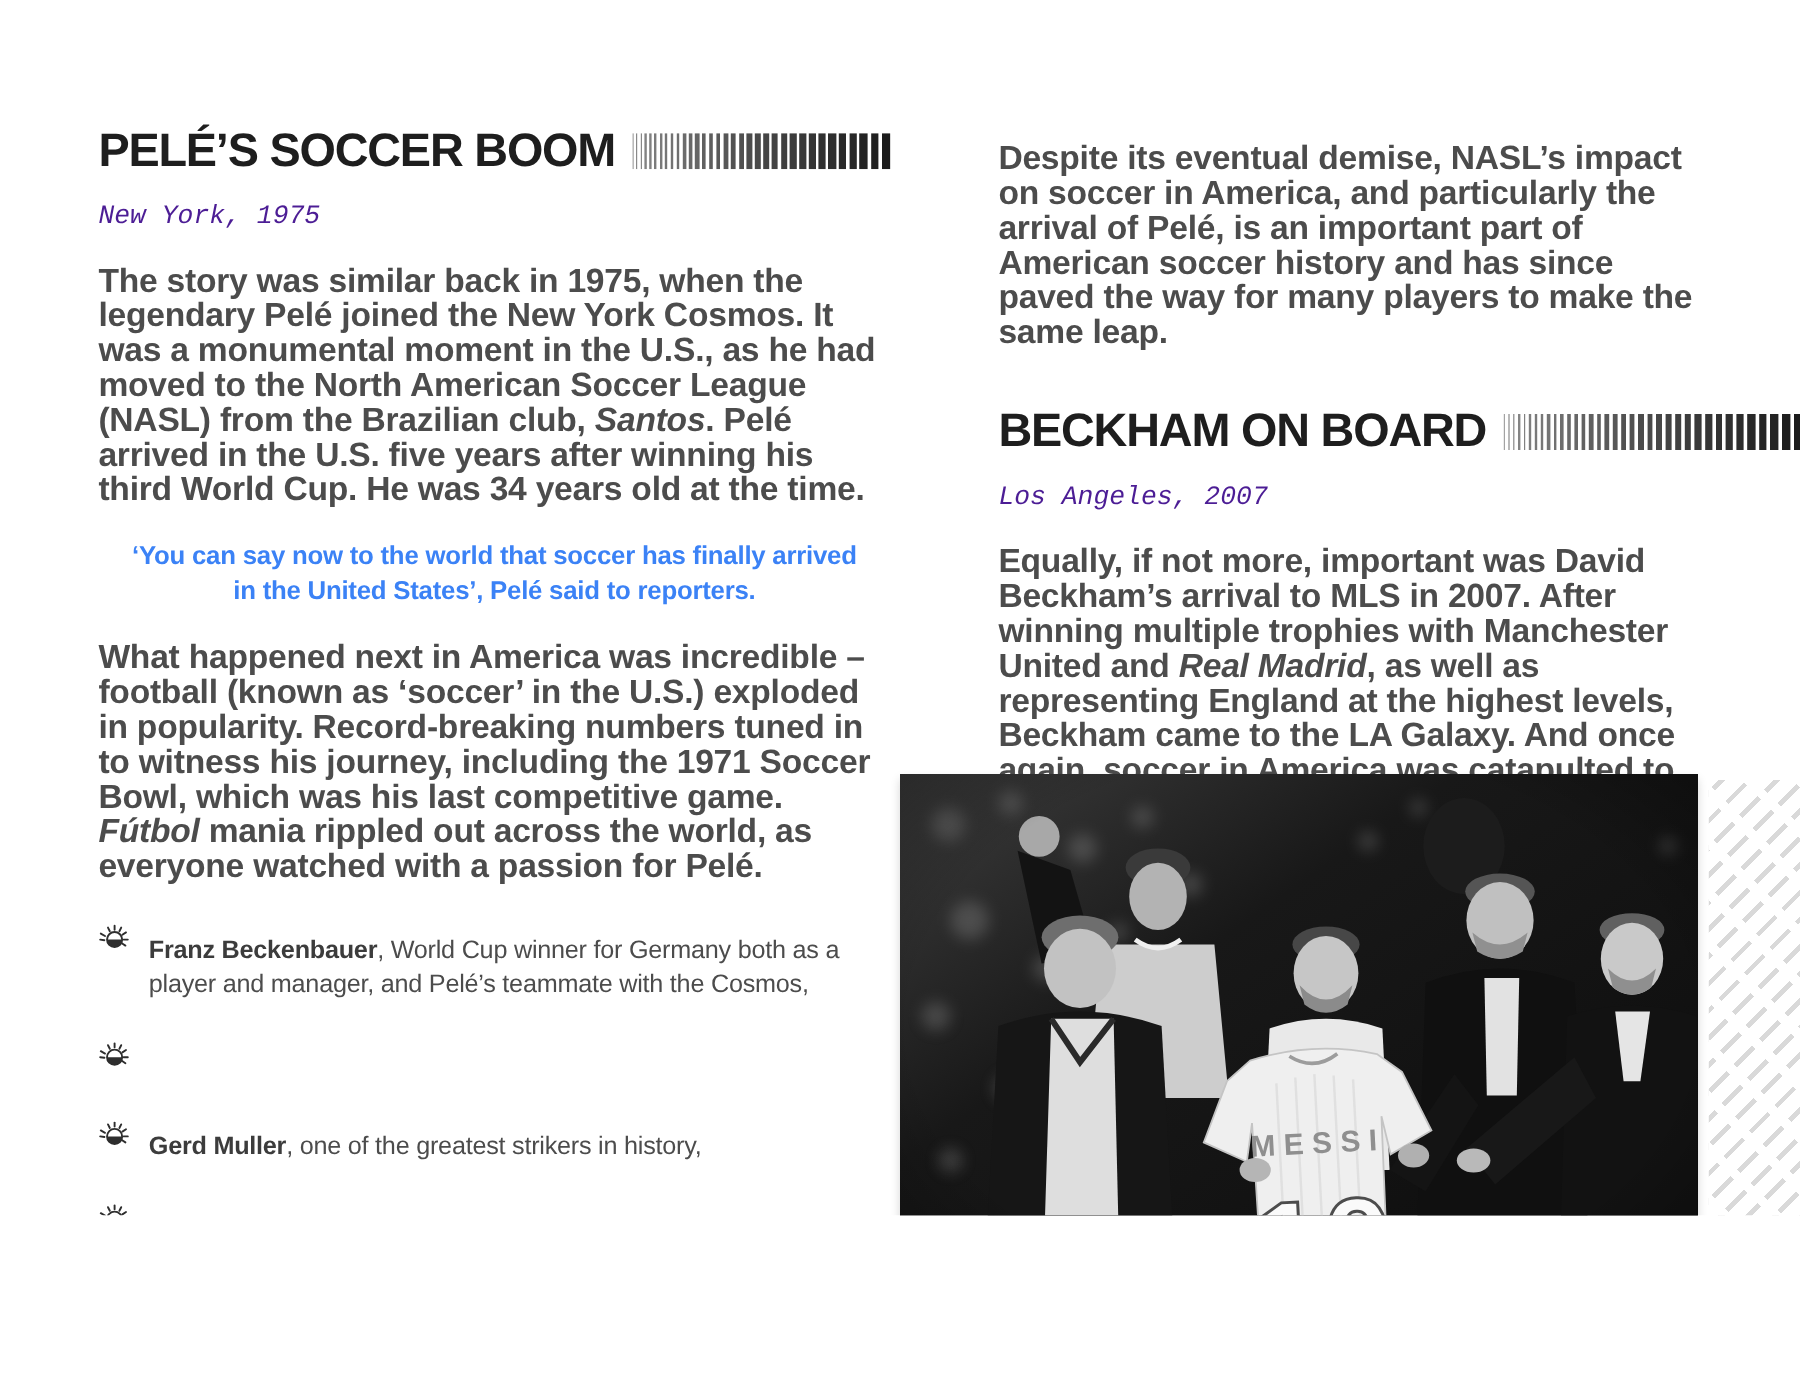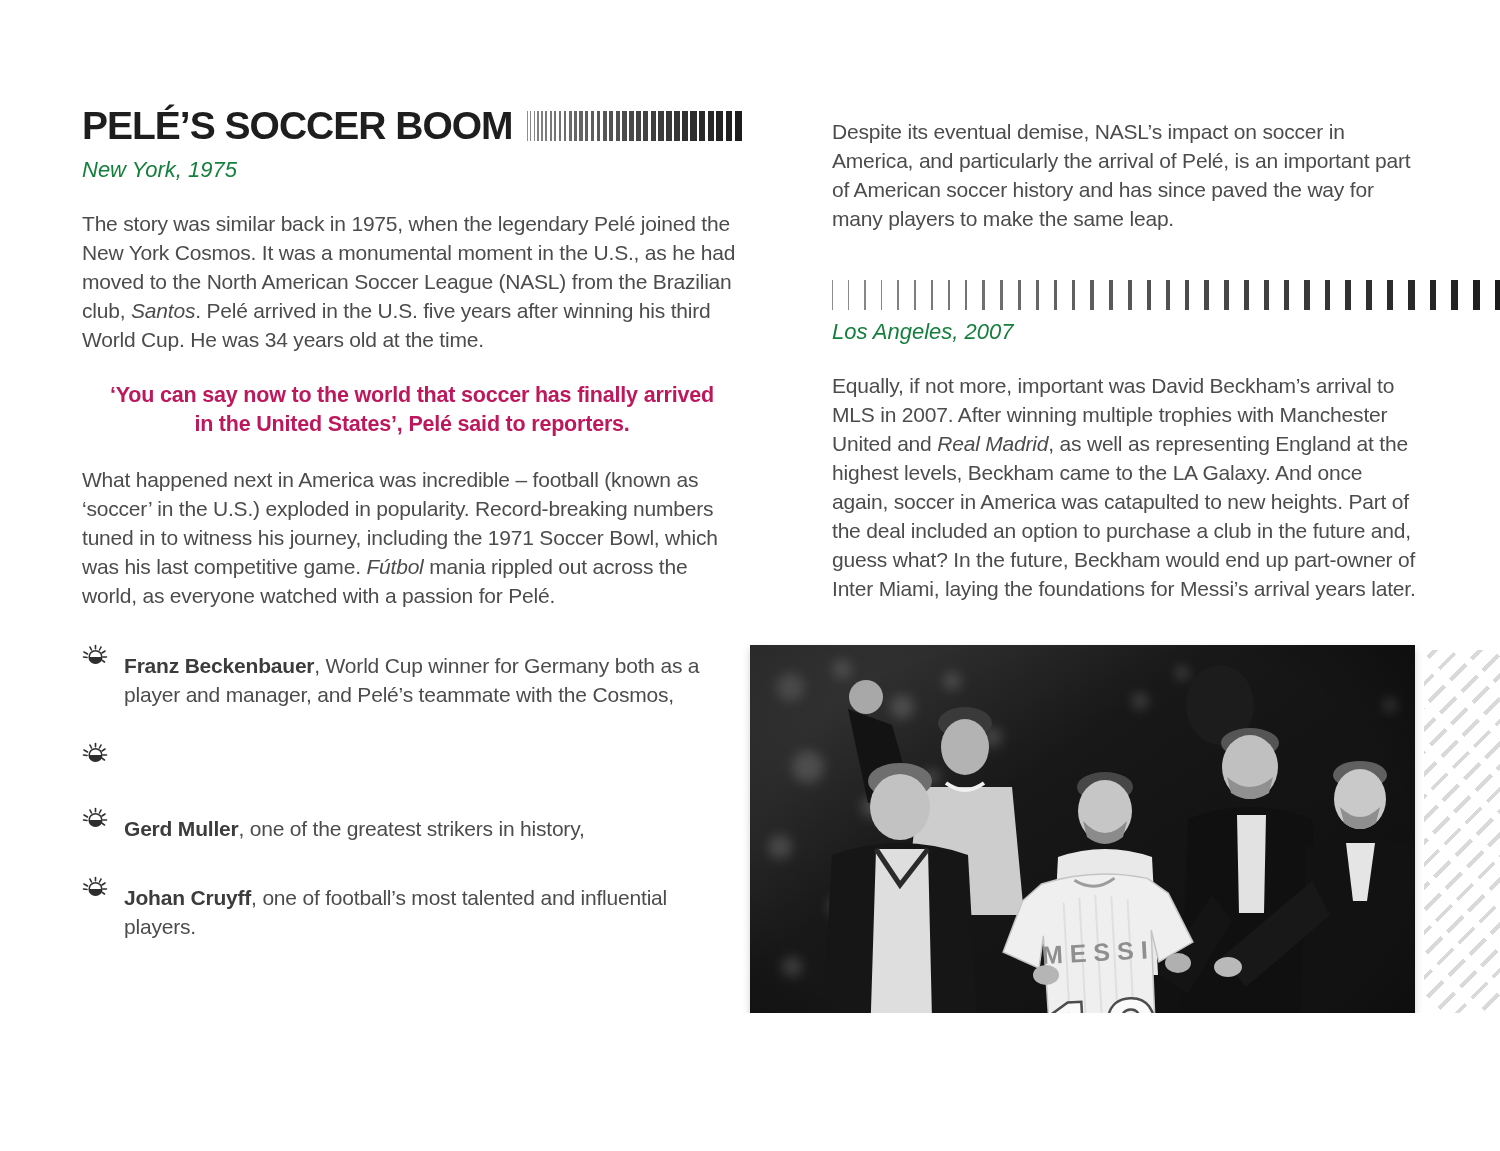--- a/index.html
+++ b/index.html
@@ -15,24 +15,24 @@
 
   .heading-row{display:flex; align-items:center; gap:14px;}
   h1{
     margin:0; font-size:39px; line-height:44px; font-weight:bold;
     letter-spacing:-1px; color:#1e1e1e; white-space:nowrap;
   }
   .barcode{flex:1; display:flex; height:30px; align-items:stretch; justify-content:space-between; overflow:hidden;}
   .barcode span{background:#1c1c1c; flex:0 0 auto;}
   .col.right .heading-row{margin-right:-86px;} 
 
-  .subtitle{font-style:italic; font-size:22px; color:#15803d; margin-top:9px;}
-  p.body{font-size:21px; line-height:29px; margin:26px 0 0 0; letter-spacing:-0.2px;}
+  .subtitle{font-style:italic; font-size:22px; color:#4c1d95; margin-top:20px;font-family:Liberation Mono, monospace;}
+  p.body{font-size:28px; line-height:29px; margin:26px 0 0 0; letter-spacing:-0.2px;font-weight:bold;}
   p.quote{
-    font-size:21.5px; line-height:29px; font-weight:bold; color:#be185d;
+    font-size:21.5px; line-height:29px; font-weight:bold; color:#3b82f6;
     text-align:center; margin:27px 0 0 0; padding:0 26px; letter-spacing:-0.2px;
   }
   i{font-style:italic;}
   b{font-weight:bold; color:#3c3c3c;}
 
   ul.bullets{list-style:none; margin:30px 0 0 0; padding:0;}
   ul.bullets li{display:flex; align-items:flex-start; margin-bottom:29px; font-size:21px; line-height:29px; letter-spacing:-0.2px;}
   .bullet-icon{flex:0 0 42px; padding-top:2px;}
   .bullet-text{flex:1;margin-top:11px;}
 
@@ -187,20 +187,21 @@
         </span>
         <span class="bullet-text"><b>Johan Cruyff</b><span>, one of football’s most talented and influential players.</span></span>
       </li>
     </ul>
   </div>
 
   <div class="col right">
     <p class="body" style="margin-top:13px;">Despite its eventual demise, NASL’s impact on soccer in America, and particularly the arrival of Pelé, is an important part of American soccer history and has since paved the way for many players to make the same leap.</p>
 
     <div class="heading-row" style="margin-top:47px;">
+      <h1>BECKHAM ON BOARD</h1>
       <div class="barcode">
           <span style="width: 1px; opacity: 0.5;"></span>
           <span style="width: 1.17px; opacity: 0.51;"></span>
           <span style="width: 1.34px; opacity: 0.53;"></span>
           <span style="width: 1.51px; opacity: 0.54;"></span>
           <span style="width: 1.69px; opacity: 0.56;"></span>
           <span style="width: 1.86px; opacity: 0.57;"></span>
           <span style="width: 2.03px; opacity: 0.59;"></span>
           <span style="width: 2.2px; opacity: 0.6;"></span>
           <span style="width: 2.37px; opacity: 0.61;"></span>

